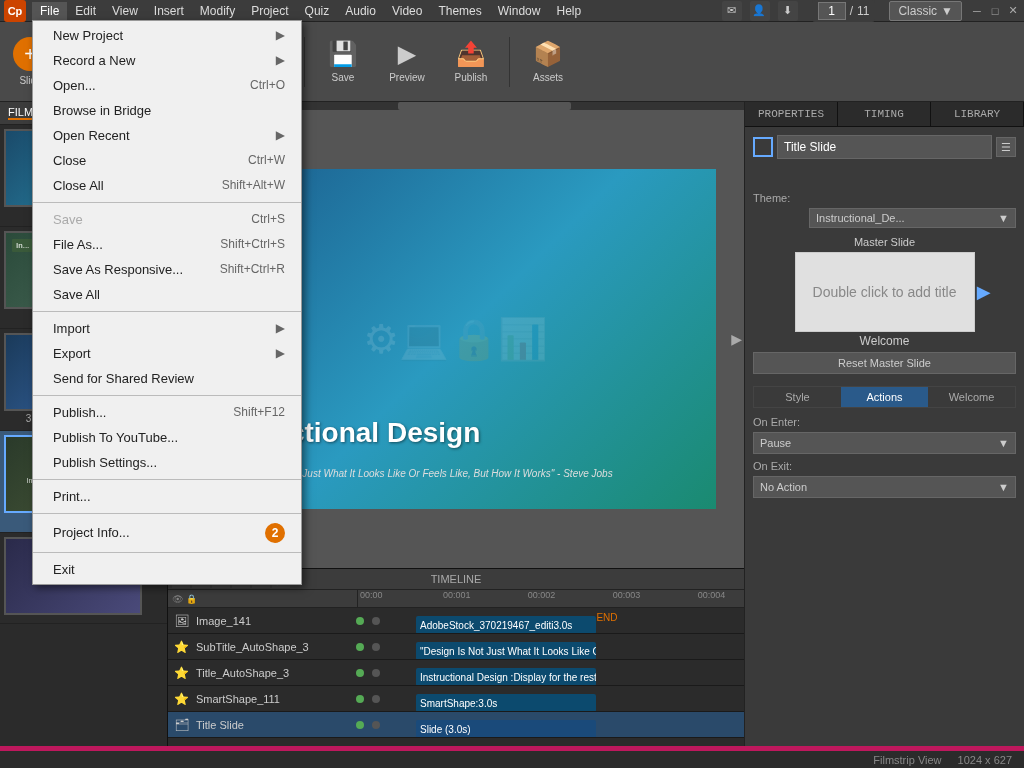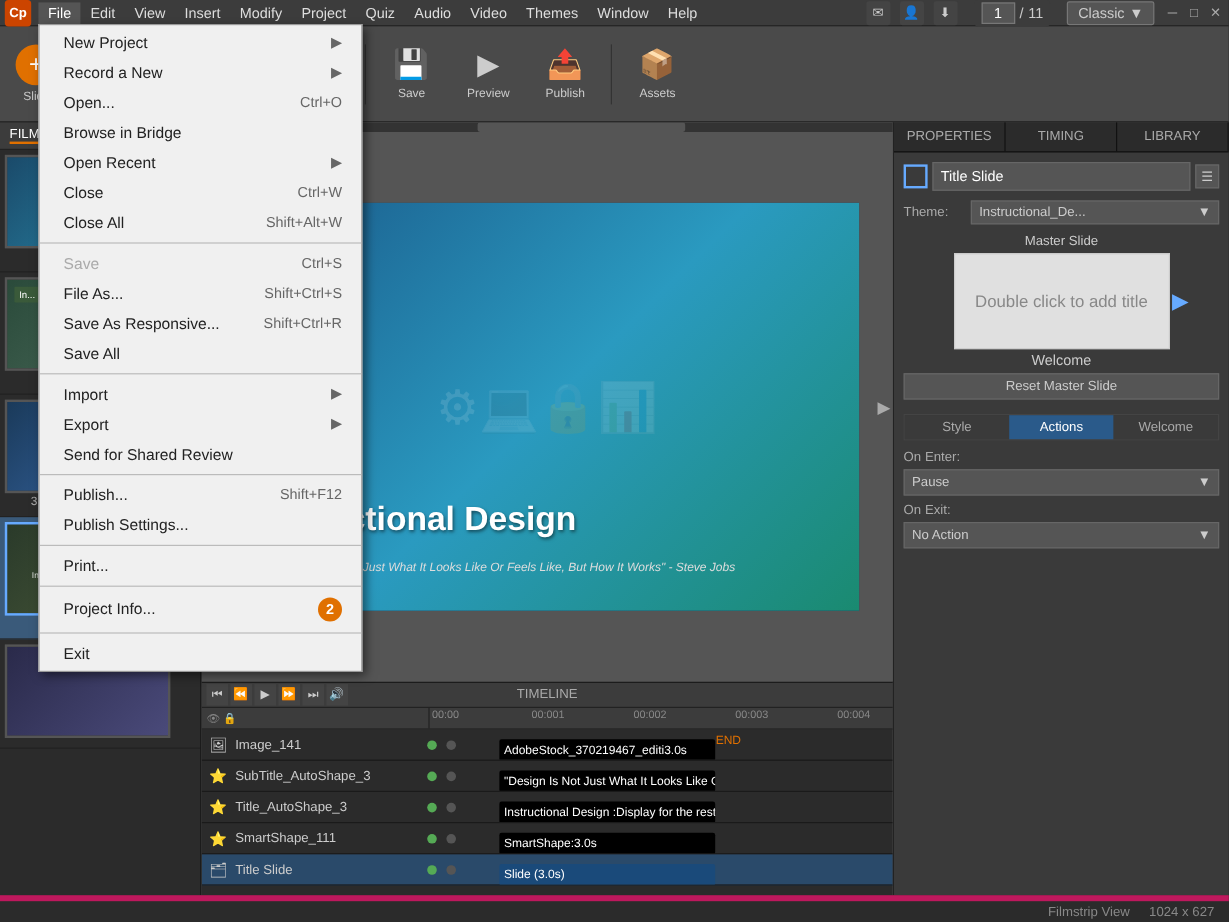--- a/index.html
+++ b/index.html
@@ -54,35 +54,35 @@
     .timeline-rows { overflow-y: auto; height: calc(200px - 22px - 38px); }
     .timeline-row { display: flex; align-items: center; height: 26px; border-bottom: 1px solid #1a1a1a; }
     .timeline-row.active { background: #2a4a6a; }
     .timeline-row-icon { width: 20px; height: 20px; display: flex; align-items: center; justify-content: center; margin: 0 4px; }
     .timeline-row-name { width: 160px; font-size: 11px; color: #ccc; white-space: nowrap; overflow: hidden; }
     .timeline-row-dots { display: flex; gap: 8px; width: 60px; }
     .timeline-dot { width: 8px; height: 8px; border-radius: 50%; background: #555; cursor: pointer; }
     .timeline-dot.green { background: #5a5; }
     .timeline-bar-area { flex: 1; height: 100%; position: relative; overflow: hidden; }
     .timeline-bar { height: 18px; margin-top: 4px; border-radius: 2px; font-size: 10px; color: #fff; display: flex; align-items: center; padding: 0 4px; white-space: nowrap; overflow: hidden; position: absolute; }
-    .timeline-bar.blue { background: #000000; }
+    .timeline-bar.blue { background: #0c4a6e; }
     .timeline-bar.blue-dark { background: #1a4a7a; }
 
     
     .timeline-bottom { height: 38px; background: #2b2b2b; border-top: 1px solid #111; display: flex; align-items: center; padding: 0 8px; gap: 4px; }
 
     
     .right-panel { width: 280px; background: #3a3a3a; border-left: 1px solid #222; display: flex; flex-direction: column; }
     .panel-tabs { display: flex; background: #2b2b2b; border-bottom: 1px solid #111; }
-    .panel-tab { flex: 1; padding: 6px 4px; text-align: center; font-size: 11px; color: #aaa; cursor: pointer; border-right: 1px solid #111; }
+    .panel-tab { flex: 1; padding: 6px 4px; text-align: center; font-size: 11px; color: #aaa; cursor: pointer; border-right: 1px solid #111; font-family: Liberation Mono, monospace; }
     .panel-content { padding: 8px; flex: 1; overflow-y: auto; }
     .slide-name-row { display: flex; align-items: center; gap: 4px; margin-bottom: 8px; }
     .label-row { display: flex; align-items: center; gap: 6px; margin-bottom: 8px; }
     .label-row label { font-size: 11px; color: #aaa; min-width: 50px; }
-    .select-box { flex: 1; background: #555; border: 1px solid #666; color: #ccc; padding: 3px 6px; font-size: 11px; cursor: pointer; display: flex; align-items: center; justify-content: space-between; }
+    .select-box { flex: 1; background: #555; border: 1px solid #666; color: #ccc; padding: 3px 6px; font-size: 11px; cursor: pointer; display: flex; align-items: center; justify-content: space-between; margin-top: 41px; }
     .btn-reset { width: 100%; padding: 4px; background: #555; border: 1px solid #666; color: #ccc; cursor: pointer; font-size: 11px; margin-bottom: 12px; }
     .subtabs { display: flex; margin-bottom: 8px; border: 1px solid #444; }
     .subtab { flex: 1; padding: 4px; text-align: center; font-size: 11px; color: #aaa; cursor: pointer; background: #3a3a3a; }
     .subtab.active { background: #2a5a8a; color: #fff; }
     .section-label { font-size: 11px; color: #aaa; margin-bottom: 4px; margin-top: 6px; }
     .dropdown-row { margin-bottom: 6px; }
     .dropdown-full { width: 100%; background: #555; border: 1px solid #666; color: #ccc; padding: 4px 6px; font-size: 11px; cursor: pointer; display: flex; align-items: center; justify-content: space-between; }
 
     
     .dropdown-menu { position: absolute; left: 50px; top: 22px; width: 270px; background: #f0f0f0; border: 1px solid #999; z-index: 1000; color: #222; box-shadow: 3px 3px 8px rgba(0,0,0,0.5); }
@@ -512,20 +512,23 @@
       <span>Send for Shared Review</span>
     </div>
   </div>
   <div class="dm-sep"></div>
   <div class="menu-section">
     <div class="dm-item">
       <span>Publish...</span>
       <span class="shortcut">Shift+F12</span>
     </div>
     <div class="dm-item">
+      <span>Publish To YouTube...</span>
+    </div>
+    <div class="dm-item">
       <span>Publish Settings...</span>
     </div>
   </div>
   <div class="dm-sep"></div>
   <div class="menu-section">
     <div class="dm-item">
       <span>Print...</span>
     </div>
   </div>
   <div class="dm-sep"></div>

